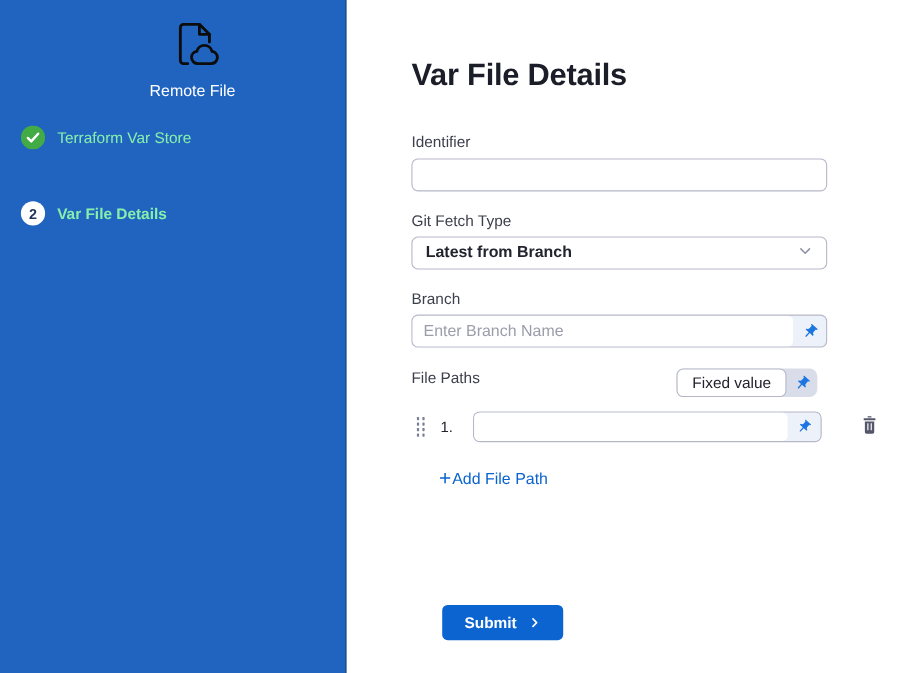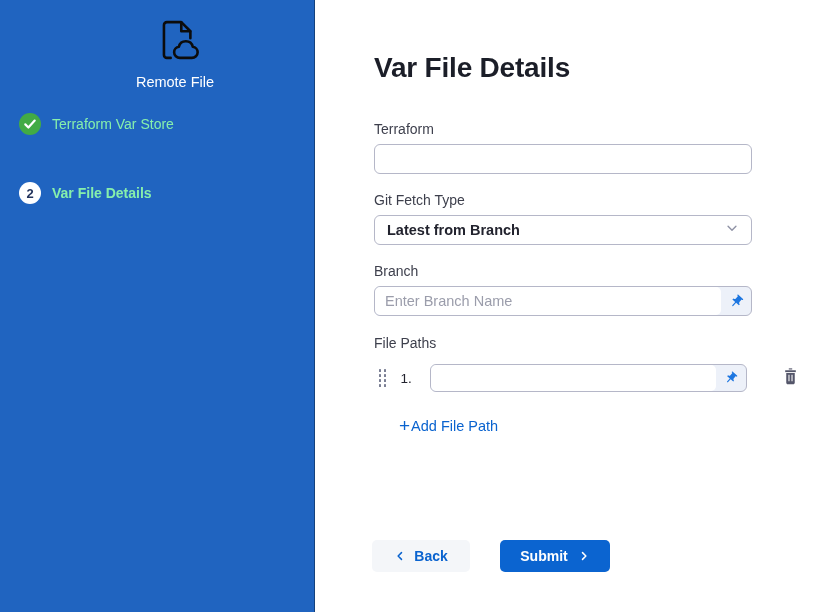--- a/index.html
+++ b/index.html
@@ -209,21 +209,21 @@
       <span class="step-label">Var File Details</span>
     </div>
 
   </div>
 
   <div class="main">
 
     <div class="page-title">Var File Details</div>
 
     <div class="form-group">
-      <label class="field-label">Terraform</label>
+      <label class="field-label">Identifier</label>
       <input class="text-input" type="text" value="" style="">
     </div>
 
     <div class="form-group">
       <label class="field-label">Git Fetch Type</label>
       <div class="select-box">
         <span class="select-value">Latest from Branch</span>
         <span>
           <svg width="14" height="14" viewBox="0 0 16 16">
               <path d="M3.5 6l4.5 4.5L12.5 6" stroke="#8f92a5" stroke-width="1.6" fill="none" stroke-linecap="round" stroke-linejoin="round"></path>
@@ -241,20 +241,30 @@
             <svg width="15" height="15" viewBox="0 0 24 24">
                 <path fill="#1d76e0" d="M16 9V4h1c.55 0 1-.45 1-1s-.45-1-1-1H7c-.55 0-1 .45-1 1s.45 1 1 1h1v5c0 1.66-1.34 3-3 3v2h5.97v7l1 1 1-1v-7H19v-2c-1.66 0-3-1.34-3-3z"></path>
               </svg>
           </span>
         </button>
       </div>
     </div>
 
     <div class="filepaths-header">
       <span class="field-label" style="margin-bottom:0">File Paths</span>
+      <div class="multitype-combo">
+        <button class="type-pill">Fixed value</button>
+        <button class="pin-seg">
+          <span class="pin-rot">
+            <svg width="15" height="15" viewBox="0 0 24 24">
+                <path fill="#1d76e0" d="M16 9V4h1c.55 0 1-.45 1-1s-.45-1-1-1H7c-.55 0-1 .45-1 1s.45 1 1 1h1v5c0 1.66-1.34 3-3 3v2h5.97v7l1 1 1-1v-7H19v-2c-1.66 0-3-1.34-3-3z"></path>
+              </svg>
+          </span>
+        </button>
+      </div>
     </div>
 
     <div class="filepath-row">
       <span class="drag-handle">
         <i></i>
           <i></i>
           <i></i>
           <i></i>
           <i></i>
           <i></i>
@@ -282,26 +292,20 @@
         </span>
       </button>
     </div>
 
     <a class="add-link">
       <span class="plus">+</span>
       <span>Add File Path</span>
     </a>
 
     <div class="footer-actions">
-      <button class="btn btn-back">
-        <svg width="12" height="14" viewBox="0 0 16 16">
-            <path d="M10 3.5L5.5 8 10 12.5" stroke="#0a63cf" stroke-width="2" fill="none" stroke-linecap="round" stroke-linejoin="round"></path>
-          </svg>
-        <span>Back</span>
-      </button>
       <button class="btn btn-submit">
         <span>Submit</span>
         <svg width="12" height="14" viewBox="0 0 16 16">
             <path d="M6 3.5L10.5 8 6 12.5" stroke="#ffffff" stroke-width="2" fill="none" stroke-linecap="round" stroke-linejoin="round"></path>
           </svg>
       </button>
     </div>
 
   </div>
 </div>

